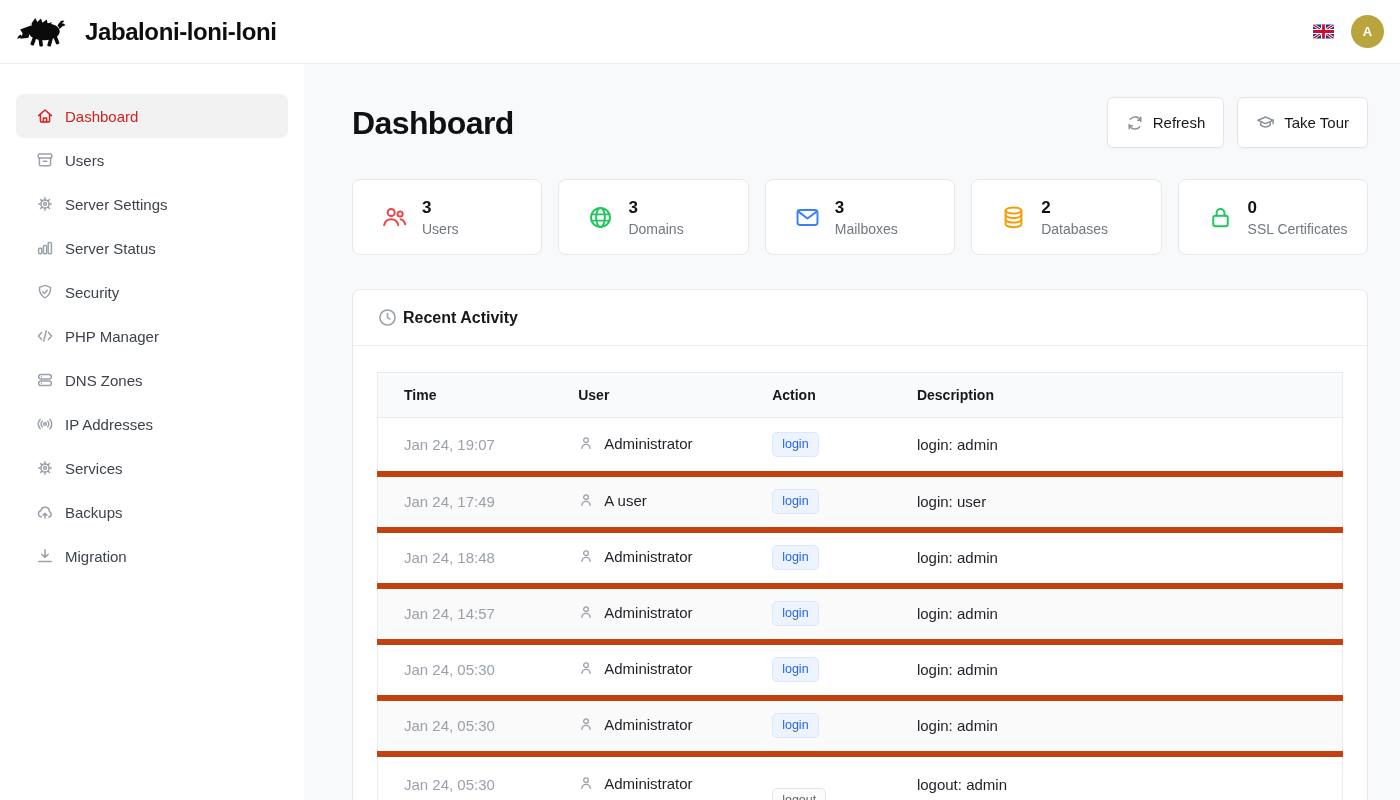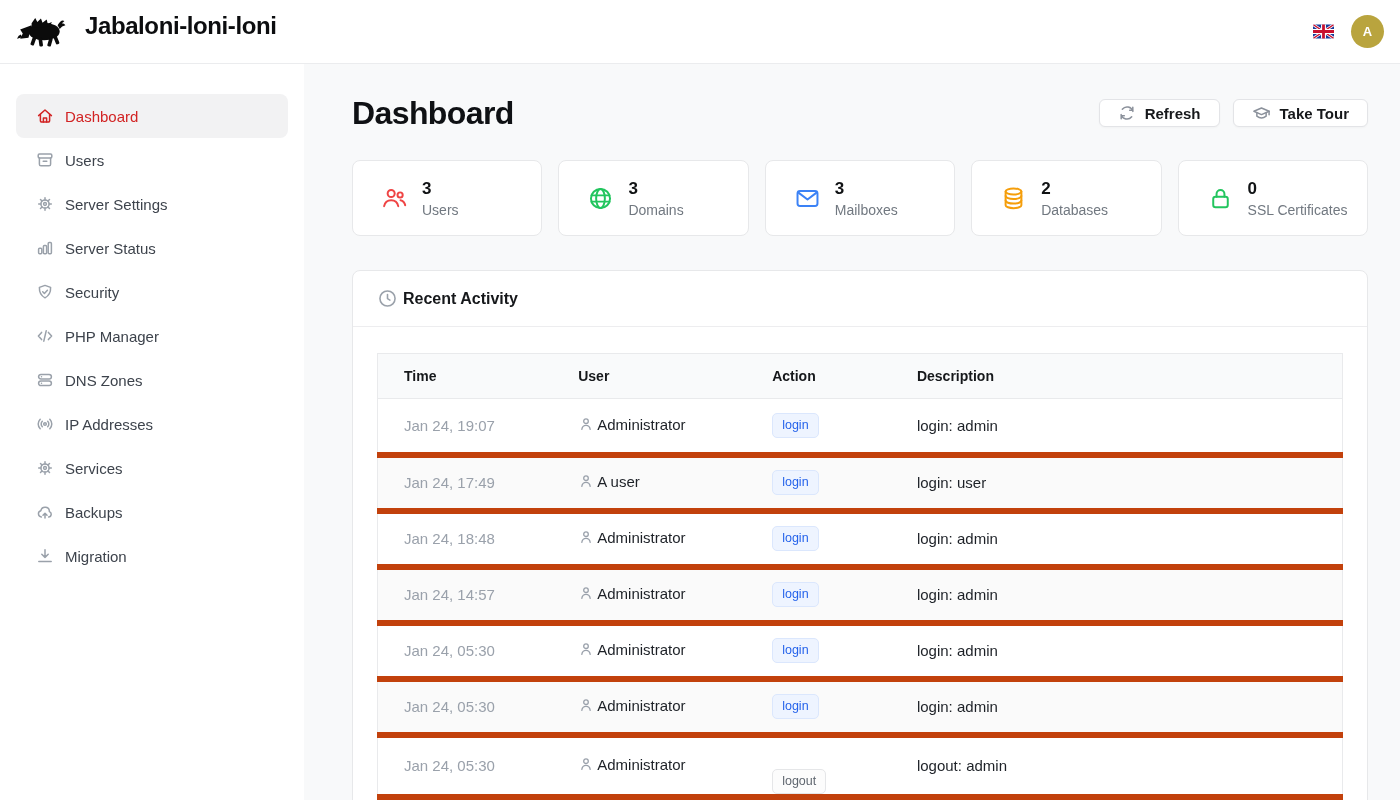--- a/index.html
+++ b/index.html
@@ -6,21 +6,21 @@
   html, body { width: 1400px; height: 800px; overflow: hidden; }
   body {
     font-family: "Liberation Sans", "DejaVu Sans", sans-serif;
     background: #ffffff; color: #16181b;
   }
   
   .topbar {
     height: 64px; background: #fff; border-bottom: 1px solid #ebecee;
     display: flex; align-items: center; padding: 0 16px;
   }
-  .brand { display: flex; gap: 17px; }
+  .brand { display: flex; align-items: center; gap: 17px; }
   .brand svg { display: block; }
   .brand-title { font-size: 24px; font-weight: 700; letter-spacing: -0.4px; color: #0c0d0f; }
   .topbar-right { margin-left: auto; display: flex; align-items: center; gap: 17px; }
   .flag { display: block; border-radius: 2px; cursor: pointer; }
   .avatar {
     width: 33px; height: 33px; border-radius: 50%; background: #b9a43e;
     color: #fff; font-size: 13px; font-weight: 700;
     display: flex; align-items: center; justify-content: center; cursor: pointer;
   }
   
@@ -32,23 +32,23 @@
   }
   .nav-item svg { color: #9aa1aa; flex: none; }
   .nav-item.active { background: #f2f2f3; color: #d22323; font-weight: 500; }
   .nav-item.active svg { color: #d22323; }
   
   .main { flex: 1; background: #f8f9fa; padding: 33px 32px 0 48px; overflow: hidden; }
   .page-head { display: flex; align-items: center; justify-content: space-between; }
   h1.page-title { font-size: 32px; font-weight: 800; letter-spacing: -0.6px; color: #0f1114; line-height: 1; }
   .actions { display: flex; gap: 13px; }
   .btn {
-    display: inline-flex; align-items: center; gap: 9px; height: 28px; padding: 0 18px;
+    display: inline-flex; align-items: center; gap: 9px; height: 51px; padding: 0 18px;
     background: #fff; border: 1px solid #e3e4e7; border-radius: 6px;
-    font-family: inherit; font-size: 15px; font-weight: 700; color: #16181b; cursor: pointer;
+    font-family: inherit; font-size: 15px; font-weight: 400; color: #16181b; cursor: pointer;
     box-shadow: 0 1px 2px rgba(0,0,0,.03);
   }
   .btn svg { color: #8b919b; }
   
   .stats { margin-top: 31px; display: grid; grid-template-columns: repeat(5, 1fr); gap: 16px; }
   .card {
     background: #fff; border: 1px solid #e7e8ea; border-radius: 8px;
     height: 76px; padding: 0 12px 0 28px; display: flex; align-items: center; gap: 14px;
   }
   .card svg { flex: none; }
@@ -64,21 +64,21 @@
   table.activity { width: 100%; border-collapse: collapse; border: 1px solid #e9eaec; font-size: 15px; }
   .activity thead th {
     background: #f9fafb; text-align: left; font-size: 14px; font-weight: 700; color: #16181b;
     padding: 14px 8px 14px 0; border-bottom: 1px solid #e9eaec;
   }
   .activity th:first-child, .activity td:first-child { padding-left: 26px; }
   .activity tbody td { height: 56px; vertical-align: middle; border-bottom: 6px solid #c2410c; padding-right: 8px; }
   .activity tbody tr:nth-child(even) { background: #fafafa; }
   .cell-time { color: #9aa1ab; }
   .cell-user { color: #1d2127; }
-  .user-wrap { display: inline-flex; align-items: center; gap: 3px; }
+  .user-wrap { display: inline-flex; align-items: center; gap: 10px; }
   .user-wrap svg { color: #9aa1ab; flex: none; }
   .cell-desc { color: #1d2127; }
   .badge {
     display: inline-block; padding: 4px 9px; border-radius: 5px; font-size: 12.5px; line-height: 1.2;
   }
   .badge.login { color: #2563eb; background: #eef4ff; border: 1px solid #dbe7fd; }
   .badge.logout { color: #5f666f; background: #fcfcfc; border: 1px solid #e5e6e8; margin-top: 31px; }
 </style>
 </head>
 <body>

